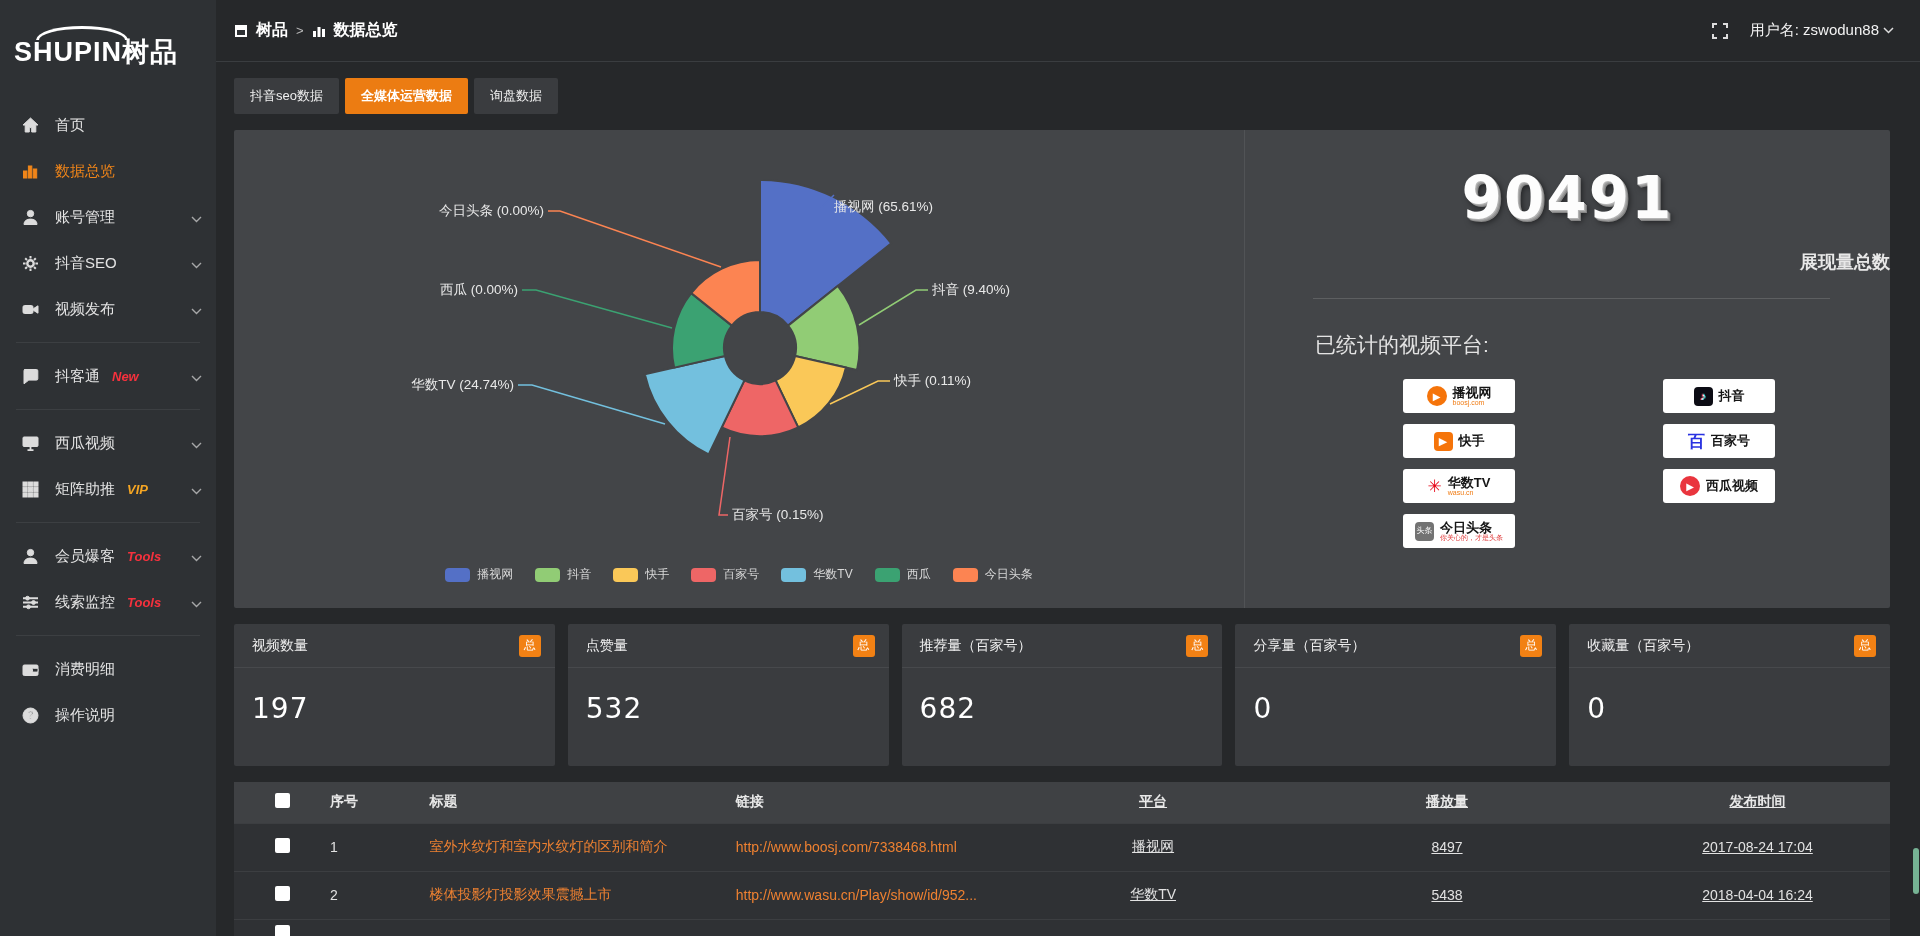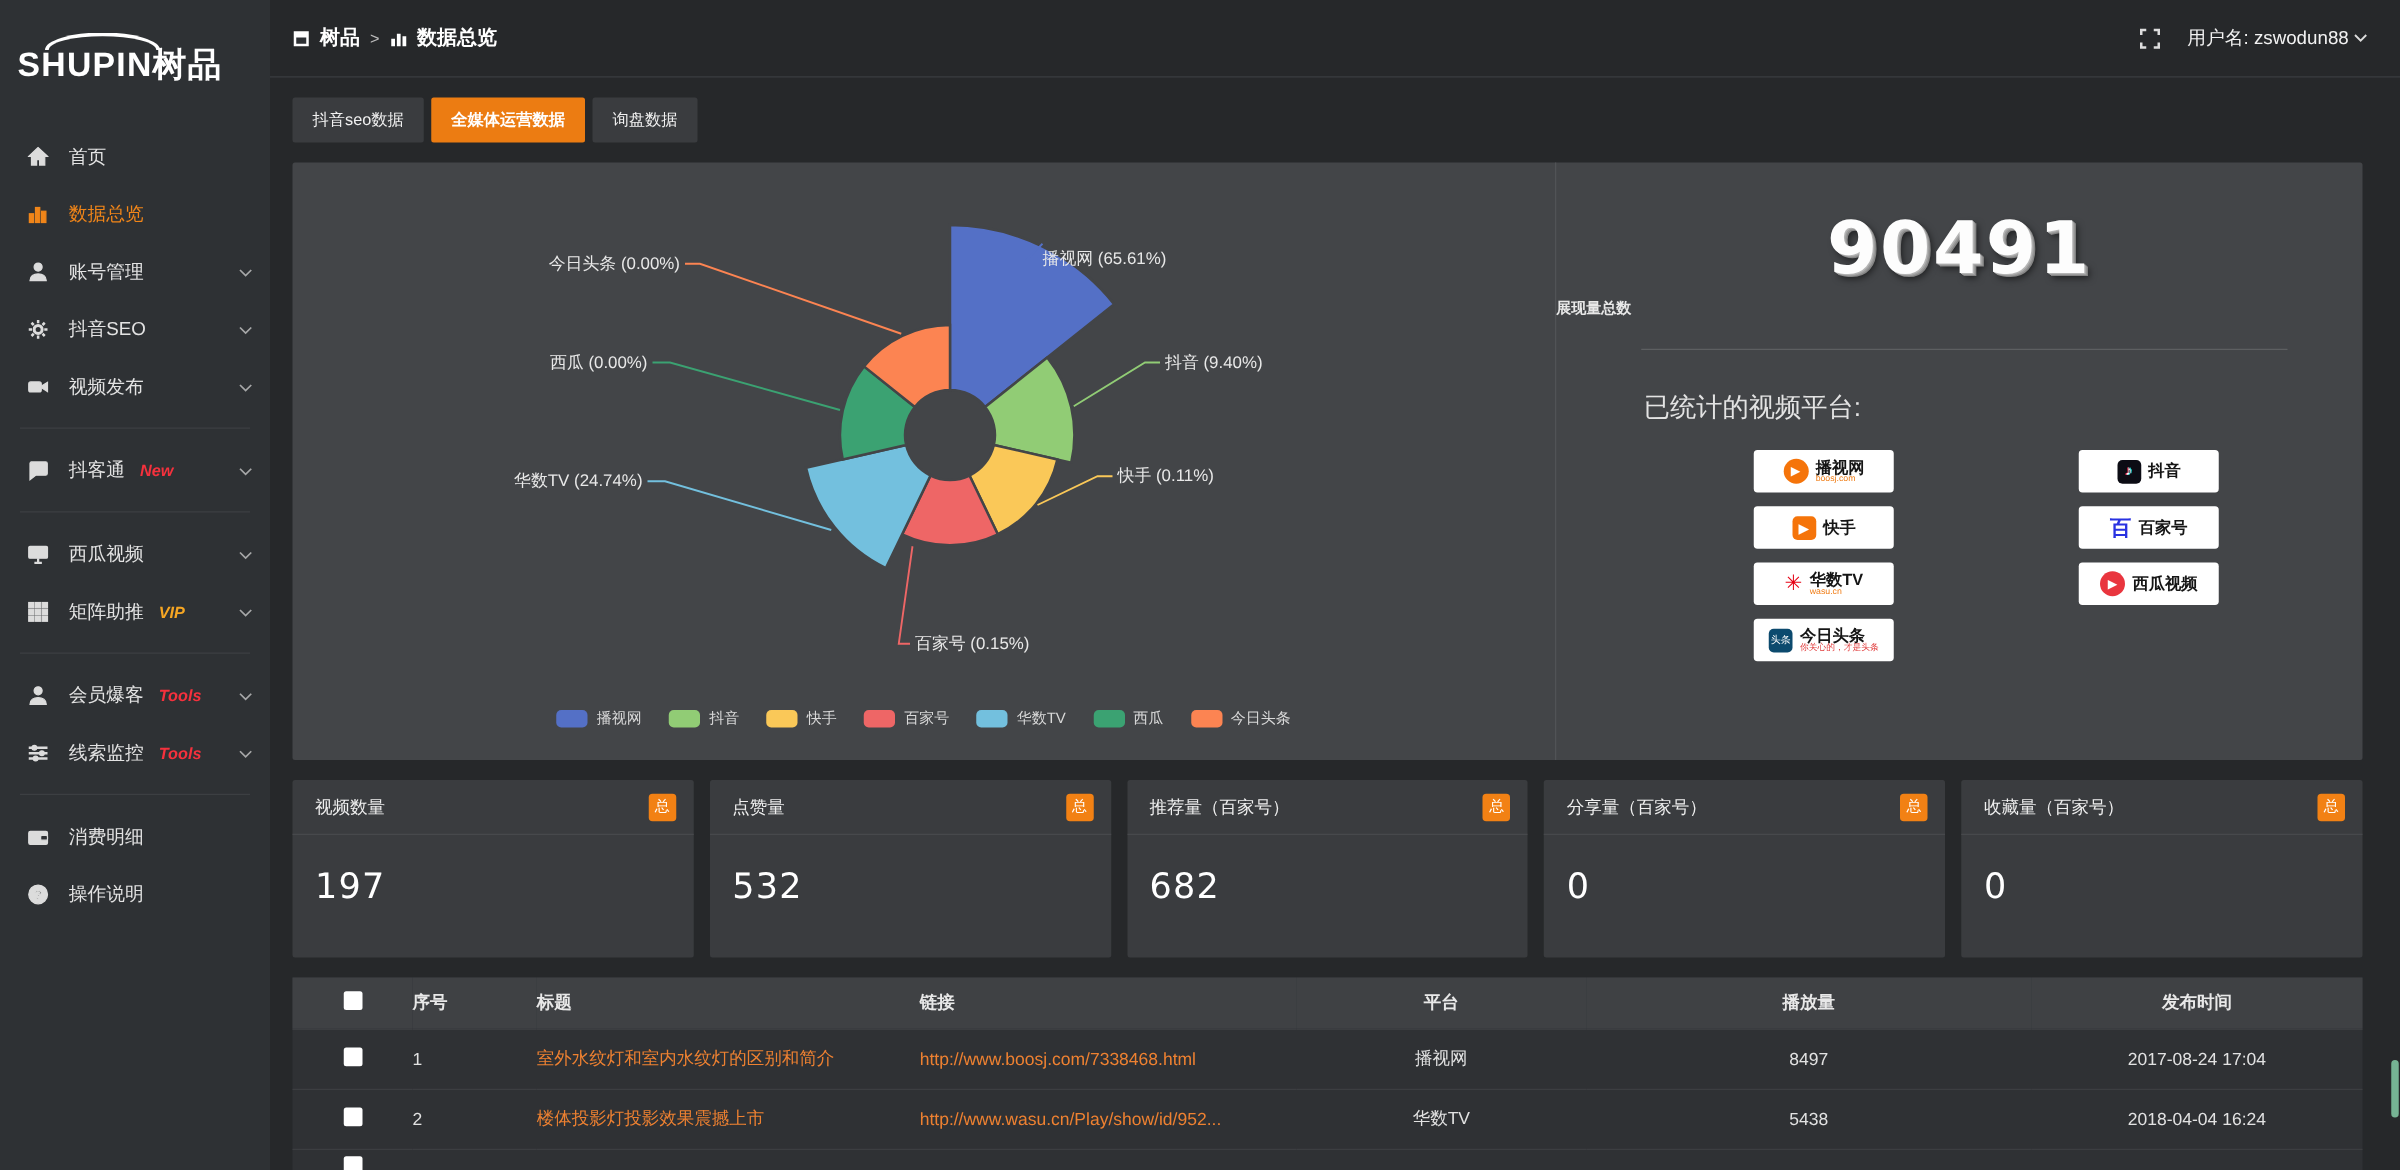--- a/index.html
+++ b/index.html
@@ -46,21 +46,21 @@
   .chart-panel { background:#434548; height:478px; display:flex; border-radius:2px; }
   .chart-left { flex:1; position:relative; padding-top:6px; }
   .chart-left svg.rose { display:block; margin:0 auto; }
   .legend { display:flex; justify-content:center; gap:22px; margin-top:2px; }
   .legend-item { display:flex; align-items:center; gap:7px; font-size:12px; color:#d8d8d8; cursor:pointer; }
   .legend-swatch { width:25px; height:14px; border-radius:4px; }
   .chart-right { width:648px; border-left:1px solid #515356; padding:34px 0 0 0; }
   .big-number { text-align:center; font-size:58px; font-weight:800; color:#fdfdfd; letter-spacing:2px;
     font-family:"DejaVu Sans","Liberation Sans",sans-serif;
     text-shadow:1px 1px 0 #b5b5b5,2px 2px 0 #9c9c9c,3px 3px 0 #858585,4px 4px 6px rgba(0,0,0,.55); }
-  .big-label { text-align:left; font-size:12px; font-weight:bold; color:#e8e8e8; margin-top:6px; }
+  .big-label { text-align:right; font-size:18px; font-weight:bold; color:#e8e8e8; margin-top:18px; }
   .right-divider { height:1px; background:rgba(255,255,255,.14); margin:24px 60px 0 68px; }
   .platforms-label { font-size:21px; color:#e3e3e3; margin:32px 0 20px 70px; }
   .badge-grid { display:flex; margin-left:158px; gap:148px; }
   .badge-col { display:flex; flex-direction:column; gap:11px; }
   .pbadge { width:112px; height:34px; background:#fff; border-radius:3px; display:flex;
     align-items:center; justify-content:center; gap:6px; padding:2px 6px; }
   .pbadge .plogo { flex:0 0 auto; display:flex; align-items:center; justify-content:center; }
   .pbadge .ptxt { display:flex; flex-direction:column; line-height:1.05; }
   .pbadge .pname { font-size:13px; font-weight:bold; color:#151515; white-space:nowrap; }
   .pbadge .psub { font-size:7px; color:#f07c14; white-space:nowrap; }
@@ -82,21 +82,21 @@
   .card-value { font-size:28px; color:#fff; padding:24px 0 0 18px; letter-spacing:1px;
     font-family:"DejaVu Sans","Liberation Sans",sans-serif; }
 
   
   .table-wrap { margin-top:16px; }
   table { width:100%; border-collapse:collapse; background:#2f3134; font-size:14px; }
   thead tr { background:#3f4144; }
   th { font-weight:bold; color:#e8e8e8; height:41px; }
   td { height:48px; color:#e2e2e2; border-top:1px solid #3c3e41; }
   th.l, td.l { text-align:left; }
-  th.c, td.c { text-align:center; }
+  th.c, td.c { text-align:center;text-decoration:underline; }
   .cb { width:15px; height:15px; background:#fff; border-radius:2px; display:inline-block; cursor:pointer; }
   .t-link, .t-title { color:#ee8131; cursor:pointer; }
 
   
   .scrollbar { position:fixed; right:1px; top:0; width:7px; height:936px; }
   .scroll-thumb { position:absolute; right:0; top:848px; width:6px; height:46px;
     background:#76b394; border-radius:3px; }
 </style>
 </head>
 <body>
@@ -390,21 +390,21 @@
                   <span class="plogo">
                     <span class="logo-char" style="color:#e60013">✳</span>
                   </span>
                   <span class="ptxt">
                     <span class="pname">华数TV</span>
                     <span class="psub">wasu.cn</span>
                   </span>
                 </div>
                 <div class="pbadge">
                   <span class="plogo">
-                    <span class="logo-square" style="background:#0c4a6e;font-size:8px;line-height:1">头条</span>
+                    <span class="logo-square" style="background:#737373;font-size:8px;line-height:1">头条</span>
                   </span>
                   <span class="ptxt">
                     <span class="pname">今日头条</span>
                     <span class="psub red">你关心的，才是头条</span>
                   </span>
                 </div>
               </div>
             <div class="badge-col" id="badges-right">
                 <div class="pbadge">
                   <span class="plogo">

